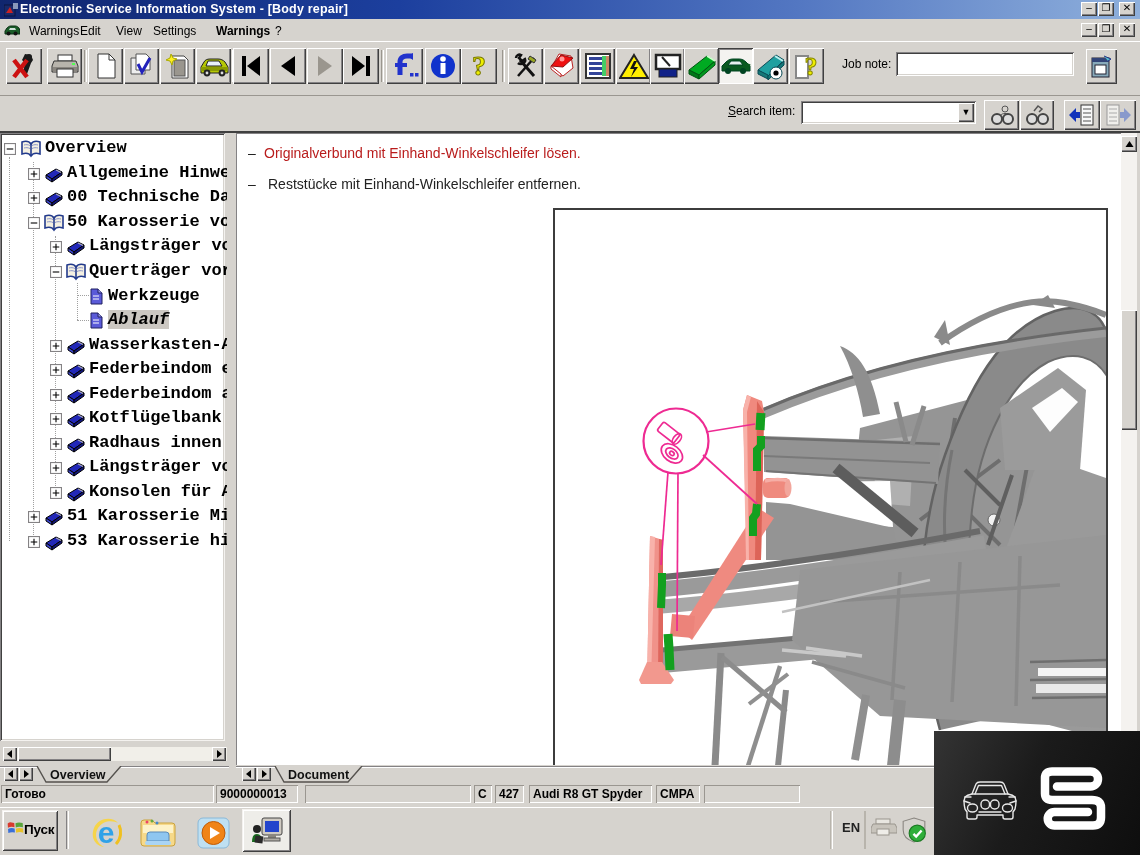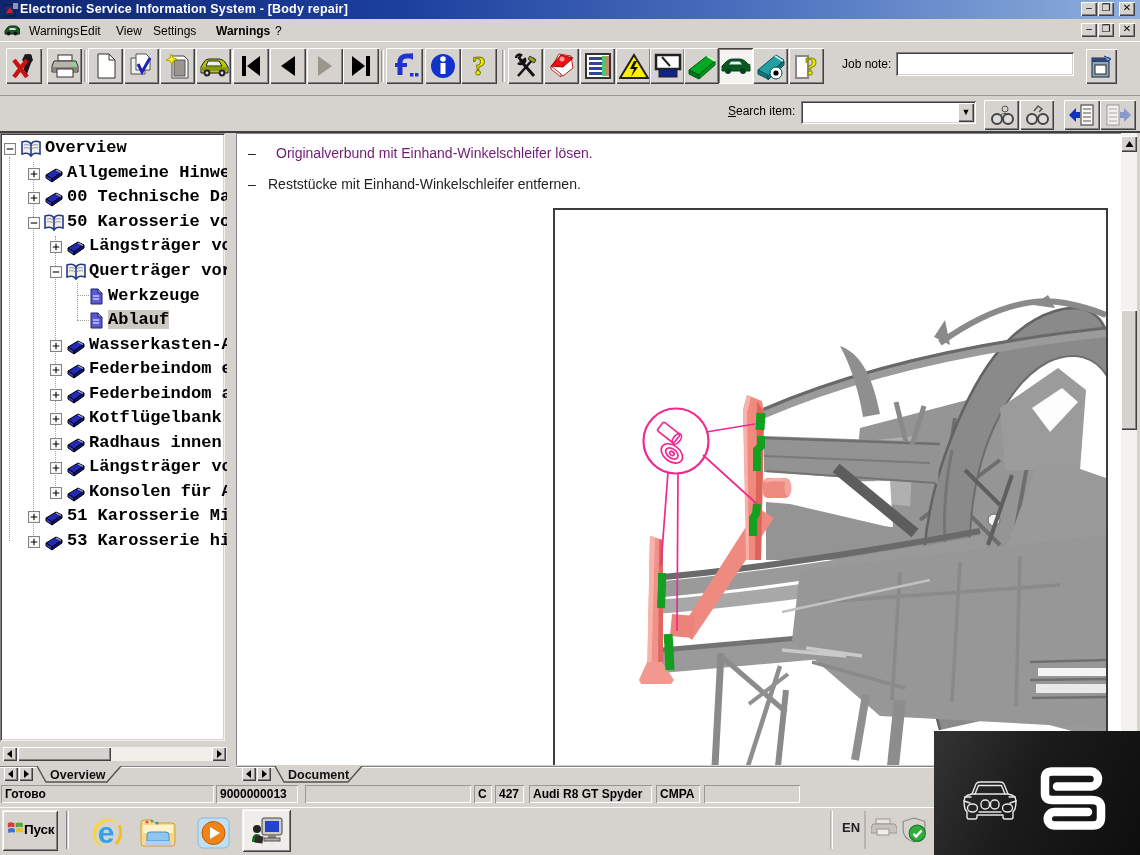--- a/index.html
+++ b/index.html
@@ -399,21 +399,21 @@
             <path d="M4 8h6M4 11h6" stroke="#fff"></path>
           </svg></span>
         <span style="position:absolute;left:108px;top:1px;">Werkzeuge</span>
       </div>
 <div class="trow" style="left:0;top:176px;width:225px;">
         <span style="position:absolute;left:89px;top:3px;"><svg class="ticon" width="14" height="17" viewBox="0 0 14 17">
             <path d="M2 1h7l4 4v11H2z" fill="#5a5ad8" stroke="#202060"></path>
             <path d="M9 1v4h4" fill="#9a9ae8" stroke="#202060"></path>
             <path d="M4 8h6M4 11h6" stroke="#fff"></path>
           </svg></span>
-        <span style="position:absolute;left:108px;top:1px;background:#ccc8c2;">Ablauf</span>
+        <span style="position:absolute;left:108px;top:1px;background:#ccc8c2;font-style:italic;">Ablauf</span>
       </div>
 <div class="trow" style="left:0;top:201px;width:225px;">
         <svg style="position:absolute;left:50px;top:6px;" width="12" height="12" viewBox="0 0 11 11">
           <rect x="0.5" y="0.5" width="10" height="10" fill="#fff" stroke="#848284"></rect>
           <path d="M2.5 5.5h6M5.5 2.5v6" stroke="#000"></path>
         </svg>
         <span style="position:absolute;left:65px;top:5px;"><svg class="ticon" width="21" height="16" viewBox="0 0 21 16">
             <path d="M3 8L13 2l6 3-10 7z" fill="#2228b8" stroke="#000"></path>
             <path d="M3 8v3l6 4v-3z" fill="#3a44cc" stroke="#000"></path>
             <path d="M9 12l10-7v3L9 15z" fill="#11157a" stroke="#000"></path>
@@ -553,21 +553,21 @@
     </div>
   <svg class="abs" style="left:34px;top:633px;" width="92" height="17" viewBox="0 0 92 17">
       <path d="M3 0 L12 16 L73 16 L87 0" fill="#d6d3ce" stroke="#55524e" stroke-width="1.4"></path>
       <text x="16" y="13" font-size="12.5" font-weight="bold" fill="#111" font-family="Liberation Sans">Overview</text>
     </svg>
 
   <div class="abs" style="left:229px;top:0;width:7px;height:650px;background:#d6d3ce;"></div>
 
   <div class="abs" style="left:236px;top:0;width:904px;height:632px;background:#fff;box-shadow:inset 1px 1px 0 #848284;"></div>
   <div class="abs" style="left:248px;top:12px;font-size:14px;color:#222;">–</div>
-  <div class="abs" style="left:276px;top:12px;font-size:14px;color:#701a75;">Originalverbund mit Einhand-Winkelschleifer lösen.</div>
+  <div class="abs" style="left:264px;top:12px;font-size:14px;color:#b91c1c;">Originalverbund mit Einhand-Winkelschleifer lösen.</div>
   <div class="abs" style="left:248px;top:43px;font-size:14px;color:#222;">–</div>
   <div class="abs" style="left:268px;top:43px;font-size:14px;color:#222;">Reststücke mit Einhand-Winkelschleifer entfernen.</div>
 
   <div id="imgbox" class="abs" style="left:553px;top:75px;width:555px;height:557px;border:2px solid #3c3c3c;border-bottom:none;box-sizing:border-box;background:#fff;overflow:hidden;">
   <svg width="551" height="555" viewBox="555 210 551 555">
 
     <polygon points="860,428 990,394 1062,432 1072,475 1055,590 900,598 852,505" fill="#959595"></polygon>
     <polygon points="876,440 914,436 910,506 874,503" fill="#b0b0b0"></polygon>
     <path d="M905 450 L1000 545 M955 418 L935 545 M1000 460 L920 520 M1030 450 L1010 560" stroke="#6e6e6e" stroke-width="4"></path>
 

